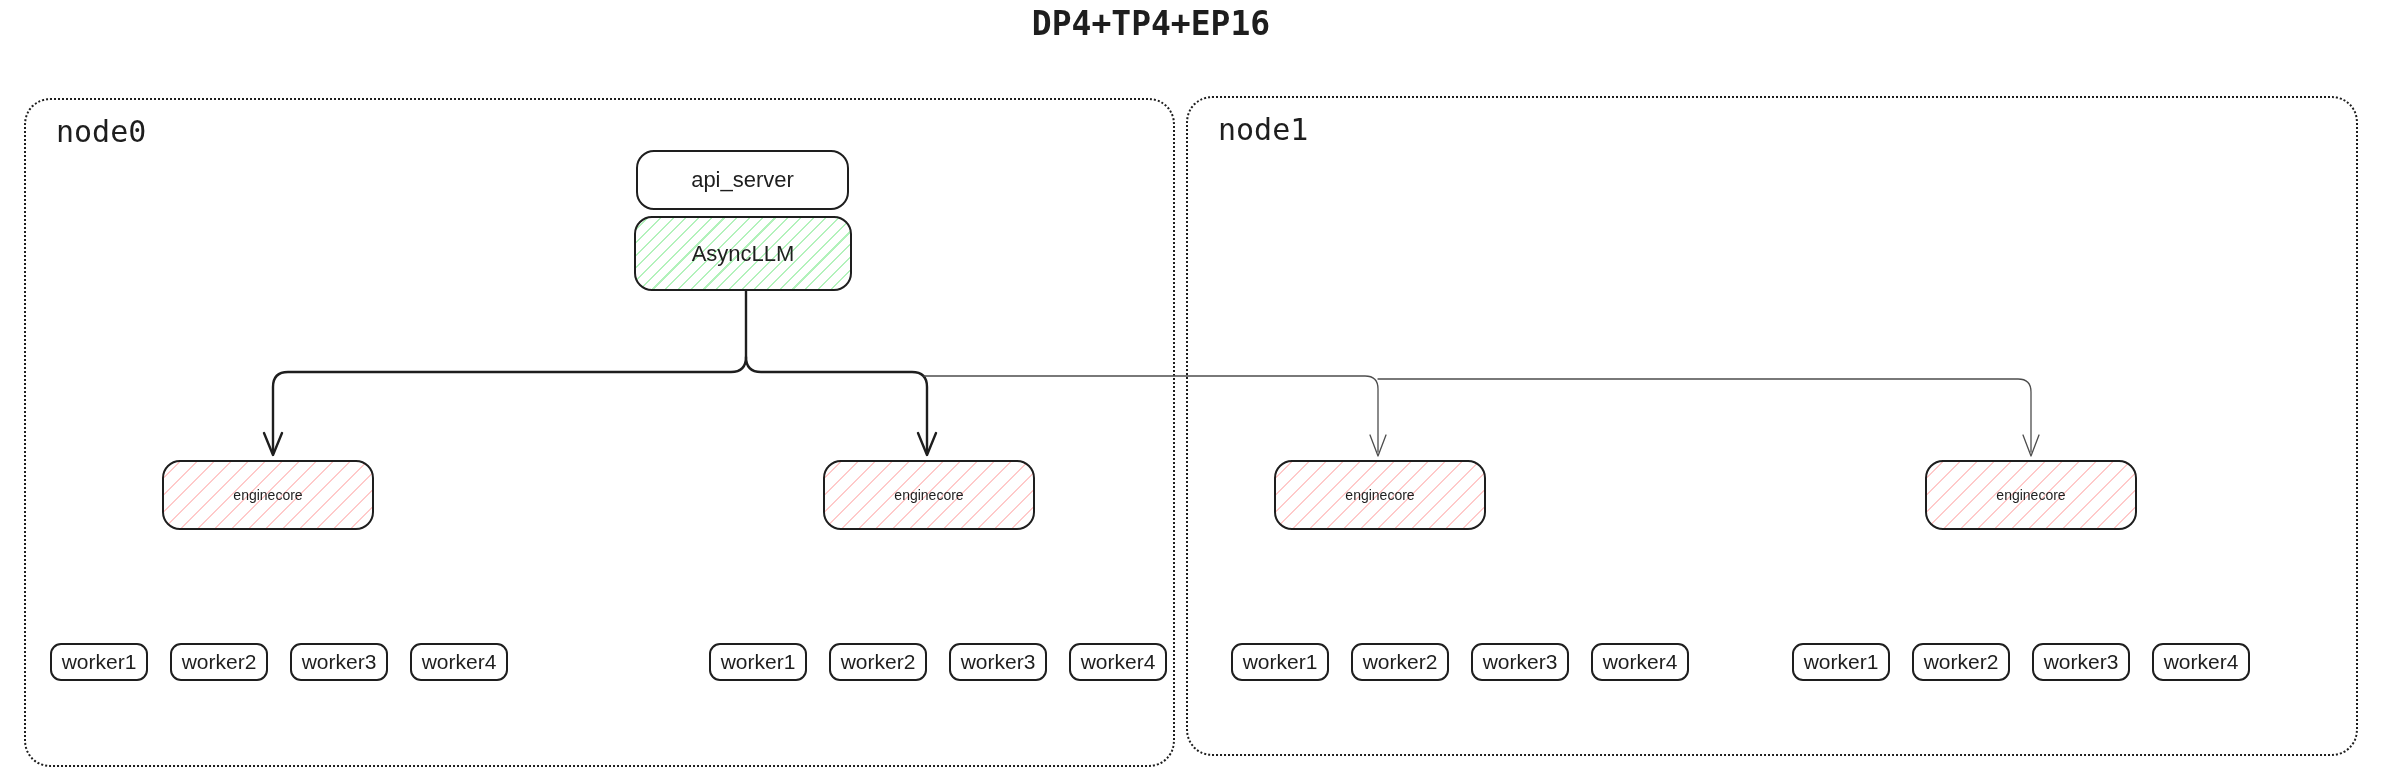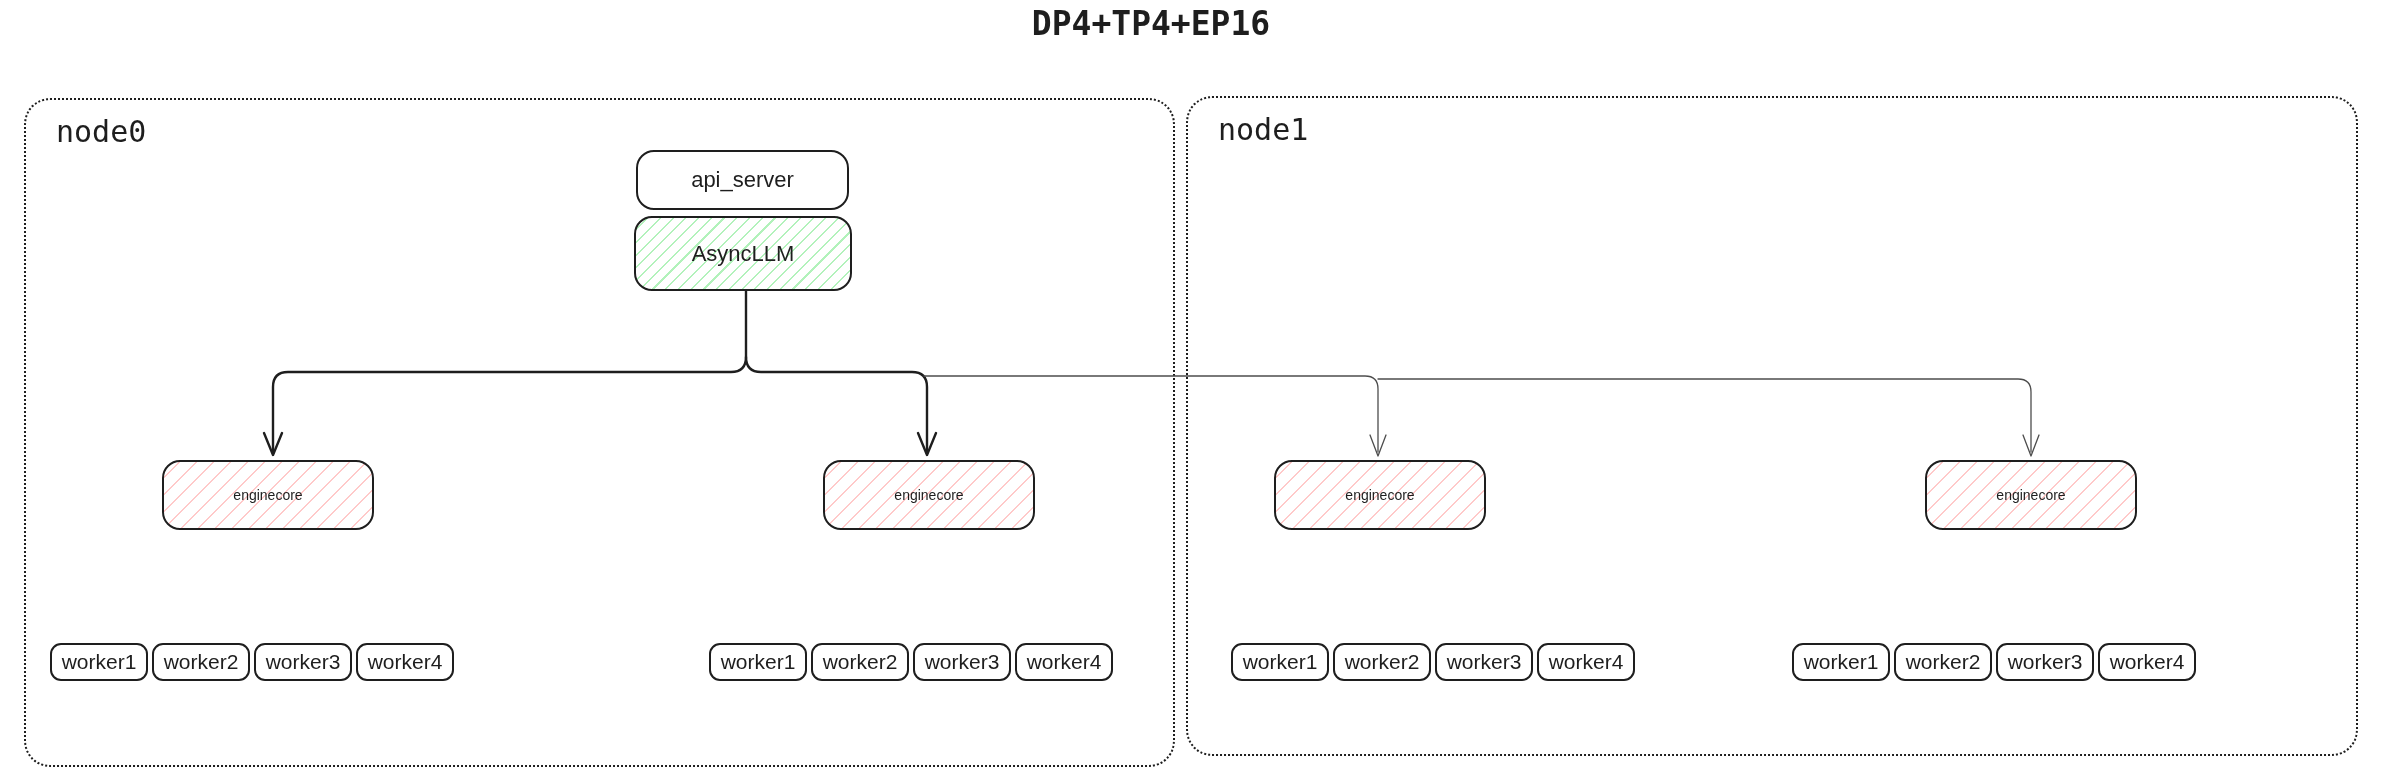--- a/index.html
+++ b/index.html
@@ -70,21 +70,21 @@
   .async{left:620px;top:216px;width:218px;height:75px;}
   .ec{width:212px;height:70px;top:460px;font-size:14px;}
   .ec0{left:148px;}
   .ec1{left:809px;}
   .ec2{left:1260px;}
   .ec3{left:1911px;}
   .worker-row{
     position:absolute;
     top:643px;
     display:flex;
-    gap:4px;
+    gap:22px;
   }
   .wg0{left:36px;}
   .wg1{left:695px;}
   .wg2{left:1217px;}
   .wg3{left:1778px;}
   .worker{
     box-sizing:border-box;
     width:98px;height:38px;
     border:2.2px solid #1e1e1e;
     border-radius:11px;

